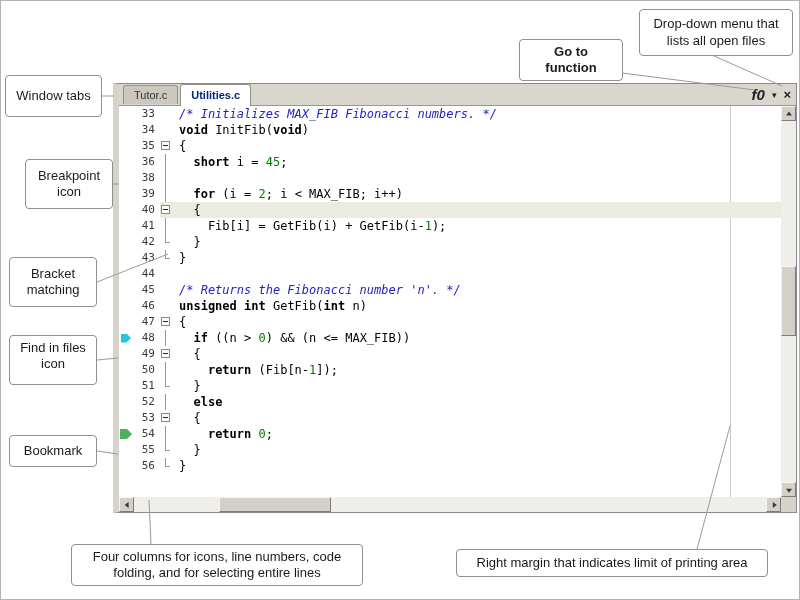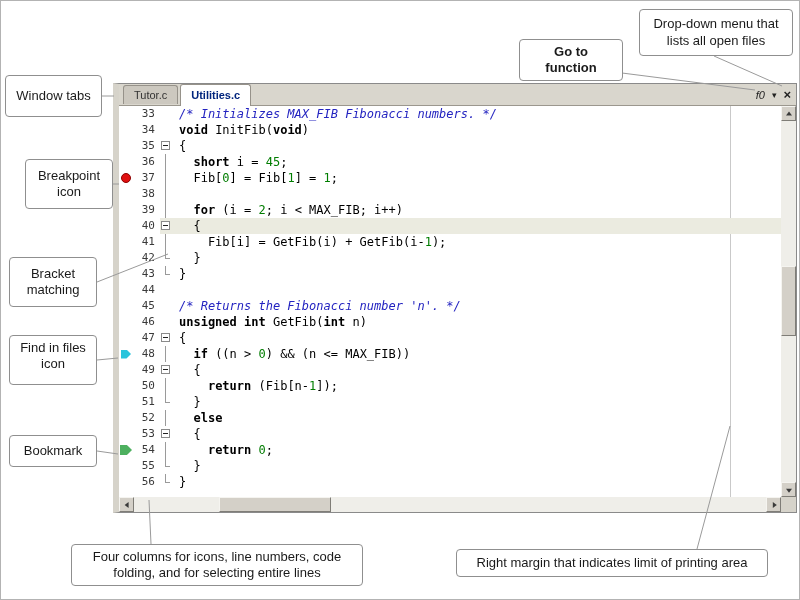--- a/index.html
+++ b/index.html
@@ -37,21 +37,21 @@
   .tabbar { position:absolute; left:0; right:0; top:0; height:22px;
             background:#d9d6cd; border-bottom:1px solid #9b978e;
             display:flex; align-items:center; padding-left:4px; box-sizing:border-box; }
   .tab { height:18px; line-height:18px; padding:0 10px; font-size:11px;
          background:#ccc8bf; border:1px solid #96928a; border-bottom:none;
          border-radius:3px 3px 0 0; margin-right:2px; color:#333; }
   .tab.active { background:#fff; font-weight:bold; color:var(--active_tab_text,#00247d);
                 height:21px; line-height:21px; margin-bottom:-1px; z-index:2; }
   .tab-controls { position:absolute; right:5px; top:0; height:21px;
                   display:flex; align-items:center; gap:7px; }
-  .fx    { font-size:11px; font-style:italic; color:#222; }
+  .fx    { font-size:15px; font-style:italic; color:#222;font-weight:bold; }
   .dd    { font-size:9px;  color:#222; }
   .closex{ font-size:13px; font-weight:bold; color:#222; }
 
   
   .viewport { position:absolute; left:0; top:22px; right:15px; bottom:15px;
               background:#fff; overflow:hidden; }
   .margin-line { position:absolute; left:611px; top:0; bottom:0; width:1px; background:#c9c9c9; }
   .code-lines { position:relative; 
                 font-family:"DejaVu Sans Mono","Liberation Mono",monospace;
                 font-size:12px; color:#000; }
@@ -185,29 +185,20 @@
             <div class="col-code"><span>{</span></div>
           </div>
           <div class="row">
             <div class="col-icon"></div>
             <div class="col-num">36</div>
             <div class="col-fold fold-cont"></div>
             <div class="col-sel"></div>
             <div class="col-code"><span>  </span><span class="k">short</span><span> i = </span><span class="n">45</span><span>;</span></div>
           </div>
           <div class="row">
-            <div class="col-icon">
-              <span class="mark mark-breakpoint"></span>
-            </div>
-            <div class="col-num">37</div>
-            <div class="col-fold fold-cont"></div>
-            <div class="col-sel"></div>
-            <div class="col-code"><span>  Fib[</span><span class="n">0</span><span>] = Fib[</span><span class="n">1</span><span>] = </span><span class="n">1</span><span>;</span></div>
-          </div>
-          <div class="row">
             <div class="col-icon"></div>
             <div class="col-num">38</div>
             <div class="col-fold fold-cont"></div>
             <div class="col-sel"></div>
             <div class="col-code"></div>
           </div>
           <div class="row">
             <div class="col-icon"></div>
             <div class="col-num">39</div>
             <div class="col-fold fold-cont"></div>

